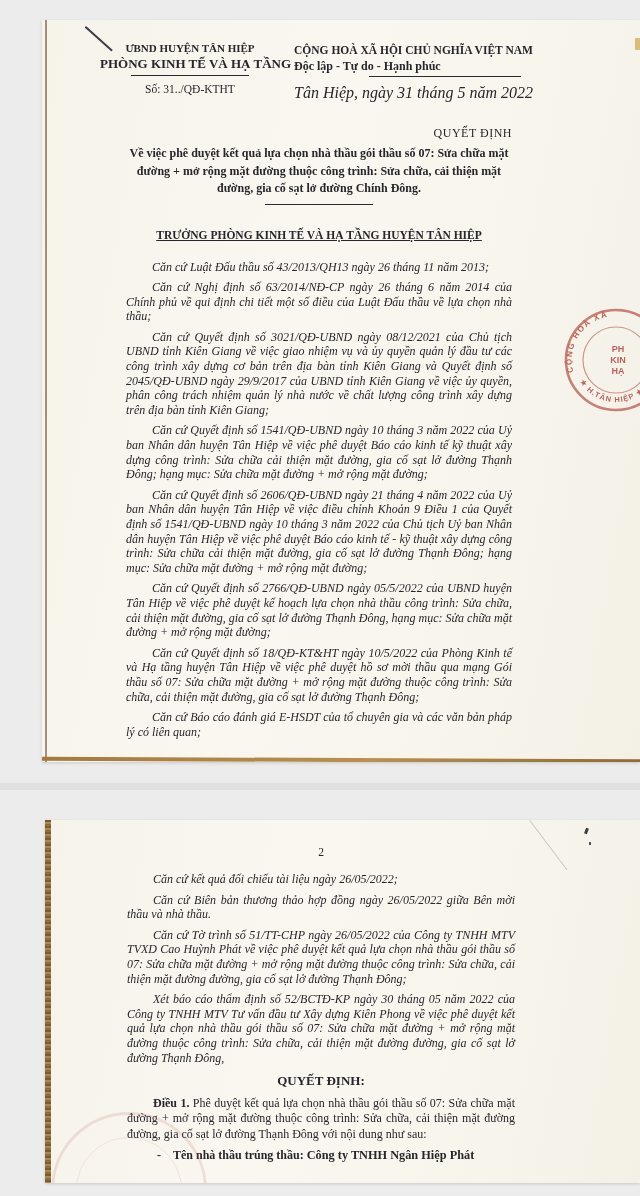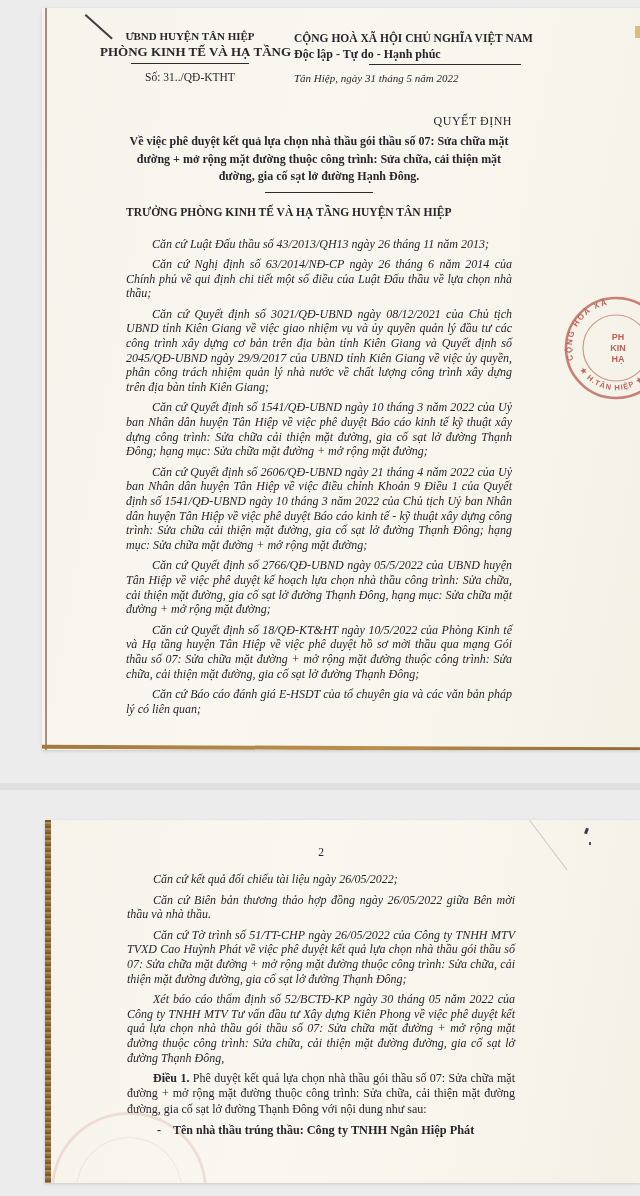--- a/index.html
+++ b/index.html
@@ -9,21 +9,21 @@
     font-family:"Liberation Serif", serif;
     color:#26262c;
   }
   .gap-band { position:absolute; left:0; right:0; top:783px; height:7px; background:#e0e0e0; }
 
   .page {
     position:absolute; overflow:hidden;
     background:linear-gradient(100deg,#f6f3eb 0%, #faf7f0 40%, #f8f5ed 70%, #f3f0e6 100%);
     box-shadow:0 1px 3px rgba(0,0,0,0.15);
   }
-  #page1 { left:42px; top:8px; width:598px; height:742px; }
+  #page1 { left:42px; top:20px; width:598px; height:742px; }
   #page2 { left:45px; top:820px; width:595px; height:363px; }
 
   .p1-left-edge { position:absolute; left:3px; top:0; width:2px; height:100%;
     background:rgba(92,62,32,0.55); }
   .p1-bottom-edge { position:absolute; left:-4px; right:-4px; bottom:0; height:4px;
     background:linear-gradient(to right,#a5793c,#bb8f4f 55%,#8f6a33); transform:rotate(0.25deg); }
   .p2-left-edge { position:absolute; left:0; top:0; width:6px; height:100%;
     background:repeating-linear-gradient(to bottom,#7d5a2e 0 2px,#a98a57 2px 4px,#8f6c3a 4px 6px); }
   .tan-mark { position:absolute; right:0; top:18px; width:5px; height:12px; background:#d8b068; opacity:.85; }
 
@@ -35,29 +35,29 @@
   .hdr-left { position:absolute; left:58px; top:22px; width:180px; text-align:center; }
   .org-parent { font-size:11px; font-weight:bold; white-space:nowrap; }
   .org { font-size:13px; font-weight:bold; white-space:nowrap; margin-top:2px; }
   .hdr-rule { width:118px; border-bottom:1.2px solid #2a2a30; margin:3px auto 0; }
   .doc-number { font-size:11.5px; margin-top:7px; }
 
   .hdr-right { position:absolute; left:252px; top:24px; width:302px; text-align:left; }
   .country { font-size:11.5px; font-weight:bold; white-space:nowrap; }
   .motto { font-size:12px; font-weight:bold; margin-top:3px; }
   .motto-rule { width:152px; border-bottom:1.2px solid #2a2a30; margin:2px auto 0; }
-  .place-date { font-style:italic; font-size:11px; margin-top:7px; white-space:nowrap; }
+  .place-date { font-style:italic; font-size:16px; margin-top:7px; white-space:nowrap; }
 
   
   .content1 { position:absolute; left:84px; top:106px; width:386px; }
   .doc-title { text-align:right; font-weight:normal; font-size:12px; letter-spacing:0.5px; }
   .subject { margin-top:4px; text-align:center; font-weight:bold; font-size:12px; line-height:17.5px; }
   .subject div { white-space:nowrap; }
   .subject-rule { width:108px; border-bottom:1.5px solid #2a2a30; margin:6px auto 0; }
-  .authority { text-align:left; font-weight:bold; font-size:11.5px; margin-top:13px; white-space:nowrap; }
+  .authority { text-align:center; font-weight:bold; font-size:11.5px; margin-top:24px; white-space:nowrap;text-decoration:underline; }
   .paras { margin-top:19px; }
   .para { font-style:italic; font-size:12px; line-height:14.6px; text-align:justify;
     text-indent:26px; margin:0 0 6px; }
 
   
   .stamp1 { position:absolute; left:518px; top:284px; width:112px; height:112px; opacity:0.85; }
 
   
   .content2 { position:absolute; left:82px; top:26px; width:388px; }
   .pg-num { text-align:center; font-size:11.5px; margin-bottom:14px; }
@@ -102,21 +102,21 @@
     <div class="motto">Độc lập - Tự do - Hạnh phúc</div>
     <div class="motto-rule"></div>
     <div class="place-date">Tân Hiệp, ngày 31 tháng 5 năm 2022</div>
   </div>
 
   <div class="content1">
     <div class="doc-title">QUYẾT ĐỊNH</div>
     <div class="subject">
       <div>Về việc phê duyệt kết quả lựa chọn nhà thầu gói thầu số 07: Sửa chữa mặt</div>
       <div>đường + mở rộng mặt đường thuộc công trình: Sửa chữa, cải thiện mặt</div>
-      <div>đường, gia cố sạt lở đường Hạnh Đông.</div>
+      <div>đường, gia cố sạt lở đường Chính Đông.</div>
     </div>
     <div class="subject-rule"></div>
     <div class="authority">TRƯỞNG PHÒNG KINH TẾ VÀ HẠ TẦNG HUYỆN TÂN HIỆP</div>
 
     <div class="paras">
       <p class="para">Căn cứ Luật Đấu thầu số 43/2013/QH13 ngày 26 tháng 11 năm 2013;</p>
       <p class="para">Căn cứ Nghị định số 63/2014/NĐ-CP ngày 26 tháng 6 năm 2014 của Chính phủ về qui định chi tiết một số điều của Luật Đấu thầu về lựa chọn nhà thầu;</p>
       <p class="para">Căn cứ Quyết định số 3021/QĐ-UBND ngày 08/12/2021 của Chủ tịch UBND tỉnh Kiên Giang về việc giao nhiệm vụ và ủy quyền quản lý đầu tư các công trình xây dựng cơ bản trên địa bàn tỉnh Kiên Giang và Quyết định số 2045/QĐ-UBND ngày 29/9/2017 của UBND tỉnh Kiên Giang về việc ủy quyền, phân công trách nhiệm quản lý nhà nước về chất lượng công trình xây dựng trên địa bàn tỉnh Kiên Giang;</p>
       <p class="para">Căn cứ Quyết định số 1541/QĐ-UBND ngày 10 tháng 3 năm 2022 của Uỷ ban Nhân dân huyện Tân Hiệp về việc phê duyệt Báo cáo kinh tế kỹ thuật xây dựng công trình: Sửa chữa cải thiện mặt đường, gia cố sạt lở đường Thạnh Đông; hạng mục: Sửa chữa mặt đường + mở rộng mặt đường;</p>
       <p class="para">Căn cứ Quyết định số 2606/QĐ-UBND ngày 21 tháng 4 năm 2022 của Uỷ ban Nhân dân huyện Tân Hiệp về việc điều chỉnh Khoản 9 Điều 1 của Quyết định số 1541/QĐ-UBND ngày 10 tháng 3 năm 2022 của Chủ tịch Uỷ ban Nhân dân huyện Tân Hiệp về việc phê duyệt Báo cáo kinh tế - kỹ thuật xây dựng công trình: Sửa chữa cải thiện mặt đường, gia cố sạt lở đường Thạnh Đông; hạng mục: Sửa chữa mặt đường + mở rộng mặt đường;</p>
@@ -152,20 +152,21 @@
   <div class="ink-b"></div>
 
   <div class="content2">
     <div class="pg-num">2</div>
 
     <p class="para">Căn cứ kết quả đối chiếu tài liệu ngày 26/05/2022;</p>
     <p class="para">Căn cứ Biên bản thương thảo hợp đồng ngày 26/05/2022 giữa Bên mời thầu và nhà thầu.</p>
     <p class="para">Căn cứ Tờ trình số 51/TT-CHP ngày 26/05/2022 của Công ty TNHH MTV TVXD Cao Huỳnh Phát về việc phê duyệt kết quả lựa chọn nhà thầu gói thầu số 07: Sửa chữa mặt đường + mở rộng mặt đường thuộc công trình: Sửa chữa, cải thiện mặt đường đường, gia cố sạt lở đường Thạnh Đông;</p>
     <p class="para">Xét báo cáo thẩm định số 52/BCTĐ-KP ngày 30 tháng 05 năm 2022 của Công ty TNHH MTV Tư vấn đầu tư Xây dựng Kiên Phong về việc phê duyệt kết quả lựa chọn nhà thầu gói thầu số 07: Sửa chữa mặt đường + mở rộng mặt đường thuộc công trình: Sửa chữa, cải thiện mặt đường đường, gia cố sạt lở đường Thạnh Đông,</p>
 
+    <div class="decision2">QUYẾT ĐỊNH:</div>
 
     <p class="article"><b>Điều 1.</b><span> Phê duyệt kết quả lựa chọn nhà thầu gói thầu số 07: Sửa chữa mặt đường + mở rộng mặt đường thuộc công trình: Sửa chữa, cải thiện mặt đường đường, gia cố sạt lở đường Thạnh Đông với nội dung như sau:</span></p>
 
     <div class="bullet"><span class="dash">-</span><span>Tên nhà thầu trúng thầu: </span><b>Công ty TNHH Ngân Hiệp Phát</b></div>
   </div>
 
   <div class="stamp2">
     <div class="stamp2-inner"></div>
   </div>
 </div>

